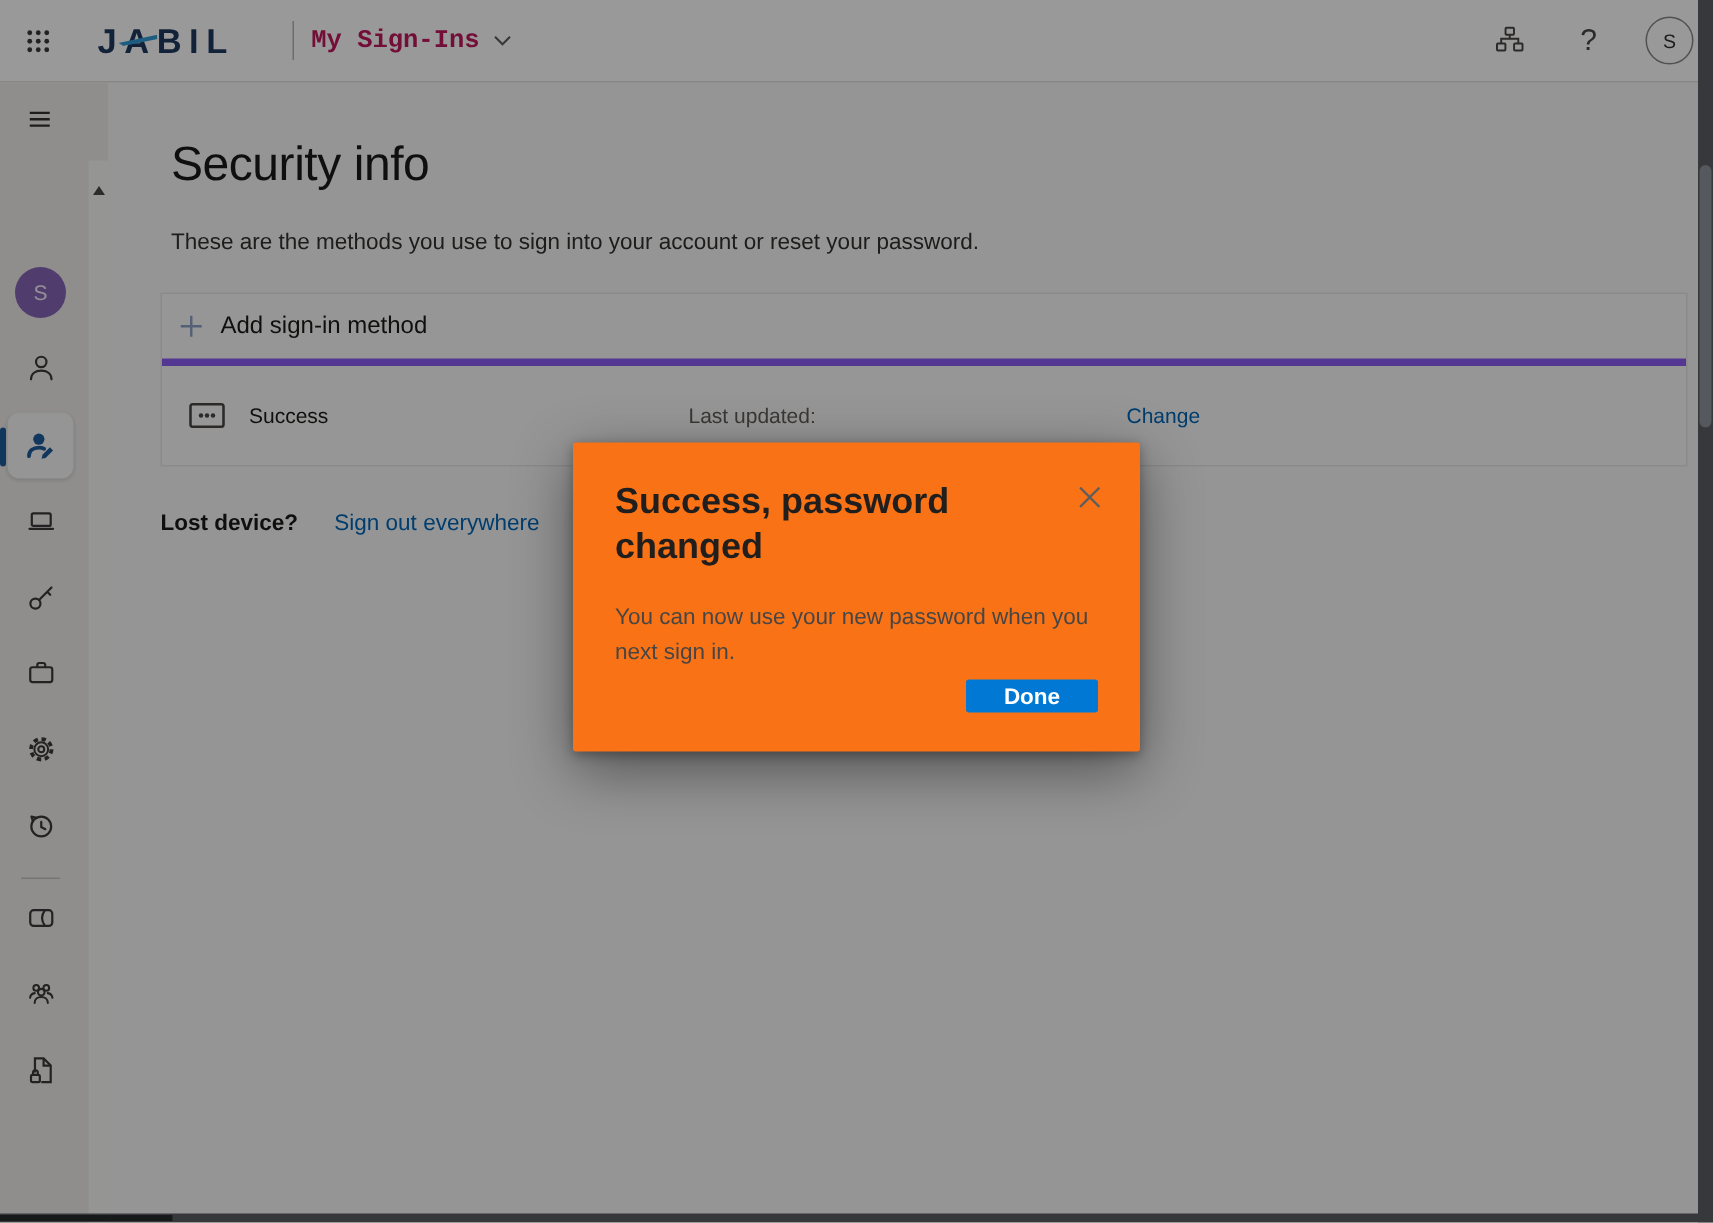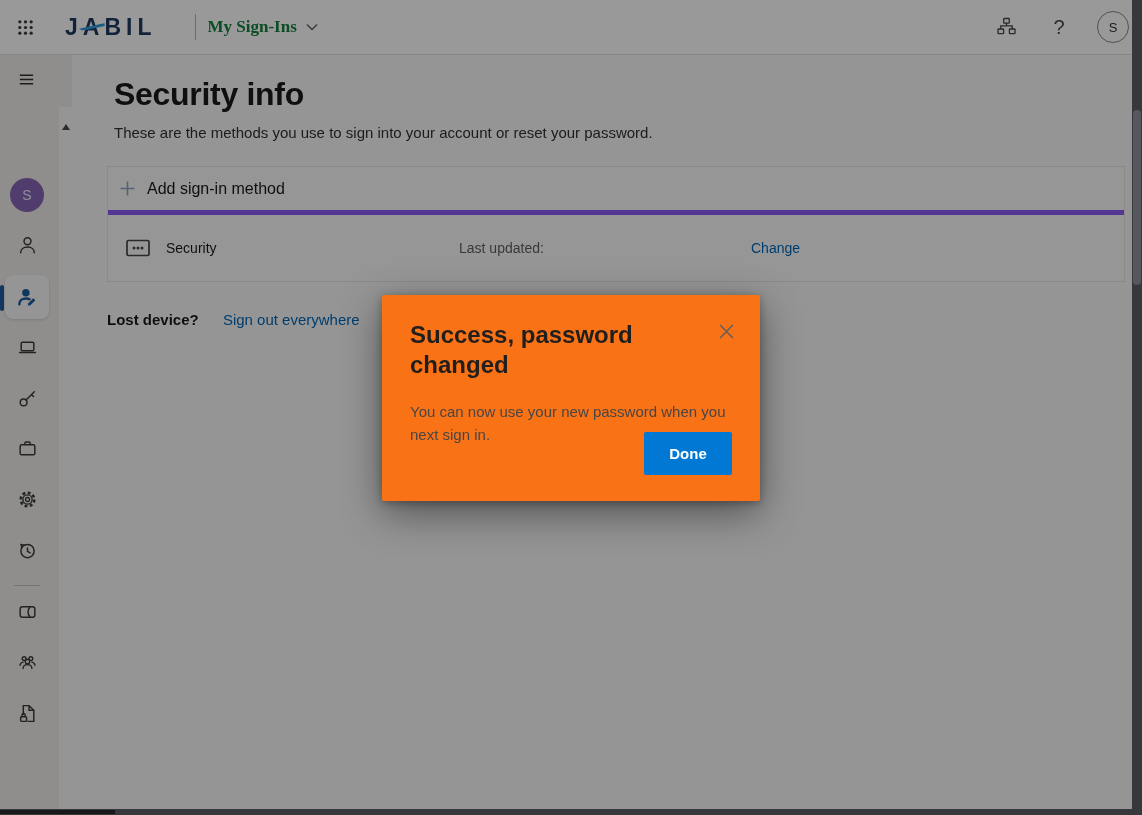--- a/index.html
+++ b/index.html
@@ -21,21 +21,21 @@
   
   .topbar{position:absolute;top:0;left:0;width:100%;height:55px;background:#ffffff;
     border-bottom:1px solid #e1dfdd;display:flex;align-items:center;z-index:1;}
   .waffle-btn{width:50px;height:54px;display:flex;align-items:center;justify-content:center;cursor:pointer;background:none;border:none;}
   .logo{display:flex;margin-left:15px;font-weight:bold;font-size:23px;letter-spacing:5px;color:var(--logo-navy);line-height:26px;}
   .logo .ltr{position:relative;}
   .logo .swoosh{position:absolute;left:-4px;top:10px;width:26px;height:6px;background:var(--logo-swoosh);
     clip-path:polygon(0 62%,100% 0,100% 48%,12% 100%);transform:rotate(-4deg);z-index:2;}
   .tb-sep{width:1px;height:26px;background:#b8b6b4;margin:0 12px 0 38px;}
   .app-title-btn{display:flex;align-items:center;gap:9px;background:none;border:none;cursor:pointer;padding:0;}
-  .app-title{font-size:17px;font-weight:600;color:#15803d;font-family:Liberation Serif, serif;}
+  .app-title{font-size:17px;font-weight:600;color:#be185d;font-family:Liberation Mono, monospace;}
   .topbar-right{margin-left:auto;display:flex;align-items:center;gap:21px;padding-right:12px;}
   .tb-icon-btn{background:none;border:none;cursor:pointer;display:flex;align-items:center;justify-content:center;width:32px;height:32px;padding:0;}
   .help-glyph{font-size:20px;color:#484644;font-family:"Liberation Sans",sans-serif;}
   .avatar-top{width:32px;height:32px;border-radius:50%;border:1px solid #8a8886;display:flex;align-items:center;
     justify-content:center;font-size:13px;color:#323130;background:#fff;}
 
   
   .sidebar{position:absolute;top:55px;left:0;bottom:0;width:72px;background:#efedec;z-index:1;}
   .hamburger-btn{width:72px;height:48px;display:flex;align-items:center;padding-left:17px;background:none;border:none;cursor:pointer;}
   .side-scrollstrip{position:absolute;top:52px;right:0;width:13px;bottom:0;background:#f9f8f7;}
@@ -45,22 +45,22 @@
     background:var(--avatar-purple);color:#f3eefb;display:flex;align-items:center;justify-content:center;
     font-size:14px;border:none;cursor:pointer;}
   .s-item{position:absolute;left:5px;width:44px;height:44px;display:flex;align-items:center;justify-content:center;
     border-radius:8px;background:none;border:none;cursor:pointer;padding:0;}
   .s-item.active{background:#faf9f8;box-shadow:0 1px 3px rgba(0,0,0,0.14);}
   .active-bar{position:absolute;left:0;top:230px;width:4px;height:26px;border-radius:3px;background:var(--active-icon-blue);}
   .s-divider{position:absolute;left:14px;top:530px;width:26px;height:1px;background:#c6c4c2;}
 
   
   .main{position:absolute;left:72px;top:55px;right:0;bottom:0;background:#faf9f8;padding:0 17px 0 35px;}
-  .page-title{margin:19px 0 0 7px;font-size:32px;font-weight:700;color:#1b1a19;letter-spacing:-0.3px;line-height:40px;}
-  .page-desc{margin:9px 0 0 7px;font-size:15px;color:#323130;line-height:20px;}
+  .page-title{margin:34px 0 0 7px;font-size:32px;font-weight:400;color:#1b1a19;letter-spacing:-0.3px;line-height:40px;}
+  .page-desc{margin:23px 0 0 7px;font-size:15px;color:#323130;line-height:20px;}
   .methods-box{margin-top:23px;background:#fcfbfa;border:1px solid #e8e6e3;}
   .add-row{height:48px;display:flex;align-items:center;gap:10px;padding-left:10px;border-bottom:5px solid #8b5cf6;cursor:pointer;}
   .add-label{font-size:16px;color:#1b1a19;}
   .method-row{height:66px;display:grid;grid-template-columns:351px 292px auto;align-items:center;}
   .m-col1{display:flex;align-items:center;gap:16px;padding-left:18px;}
   .m-name{font-size:14px;color:#1b1a19;}
   .m-updated{font-size:14px;color:#605e5c;line-height:17px;}
   .m-action{font-size:14px;color:var(--link-blue);cursor:pointer;justify-self:start;text-decoration:none;}
   .lost-row{margin-top:29px;font-size:15px;}
   .lost-label{font-weight:bold;color:#1b1a19;}
@@ -73,21 +73,21 @@
   .hscroll{position:absolute;bottom:0;left:0;right:0;height:6px;background:#36383b;z-index:20;}
   .hthumb{position:absolute;left:0;top:1px;width:115px;height:4px;background:#17181a;}
 
   
   .modal{position:absolute;left:382px;top:295px;width:378px;height:206px;background:#f97316;z-index:30;
     border-radius:2px;box-shadow:0 12px 40px rgba(0,0,0,0.45),0 2px 8px rgba(0,0,0,0.3);padding:25px 28px;}
   .modal-title{font-size:24px;font-weight:600;color:#201f1e;line-height:30px;margin:0;}
   .modal-close{position:absolute;top:27px;right:24px;background:none;border:none;cursor:pointer;padding:2px;}
   .modal-body{margin-top:20px;font-size:15px;color:#484644;line-height:23px;width:324px;}
   .done-btn{position:absolute;right:28px;bottom:26px;background:var(--primary-blue);color:#fff;
-    font-size:15px;font-weight:600;border:none;border-radius:2px;min-width:88px;height:43px;padding:0 7px;
+    font-size:15px;font-weight:600;border:none;border-radius:2px;min-width:88px;height:22px;padding:0 7px;
     cursor:pointer;font-family:"Liberation Sans",sans-serif;}
 </style>
 </head>
 <body>
 
 <header class="topbar">
   <button class="waffle-btn">
     <span>
       <svg width="17" height="17" viewBox="0 0 18 18">
         <g fill="#3b3a39">
@@ -282,21 +282,21 @@
     <div class="method-row">
       <div class="m-col1">
         <span>
           <svg width="24" height="18" viewBox="0 0 24 18" fill="none">
             <rect x="1" y="1.5" width="22" height="15" rx="1.5" stroke="#484644" stroke-width="1.7"></rect>
             <circle cx="8" cy="9" r="1.5" fill="#484644"></circle>
               <circle cx="12" cy="9" r="1.5" fill="#484644"></circle>
               <circle cx="16" cy="9" r="1.5" fill="#484644"></circle>
           </svg>
         </span>
-        <span class="m-name">Security</span>
+        <span class="m-name">Success</span>
       </div>
       <div class="m-updated">
         <div>Last updated:</div>
       </div>
       <a class="m-action" href="#">Change</a>
     </div>
   </section>
 
   <div class="lost-row">
     <span class="lost-label">Lost device?</span>

